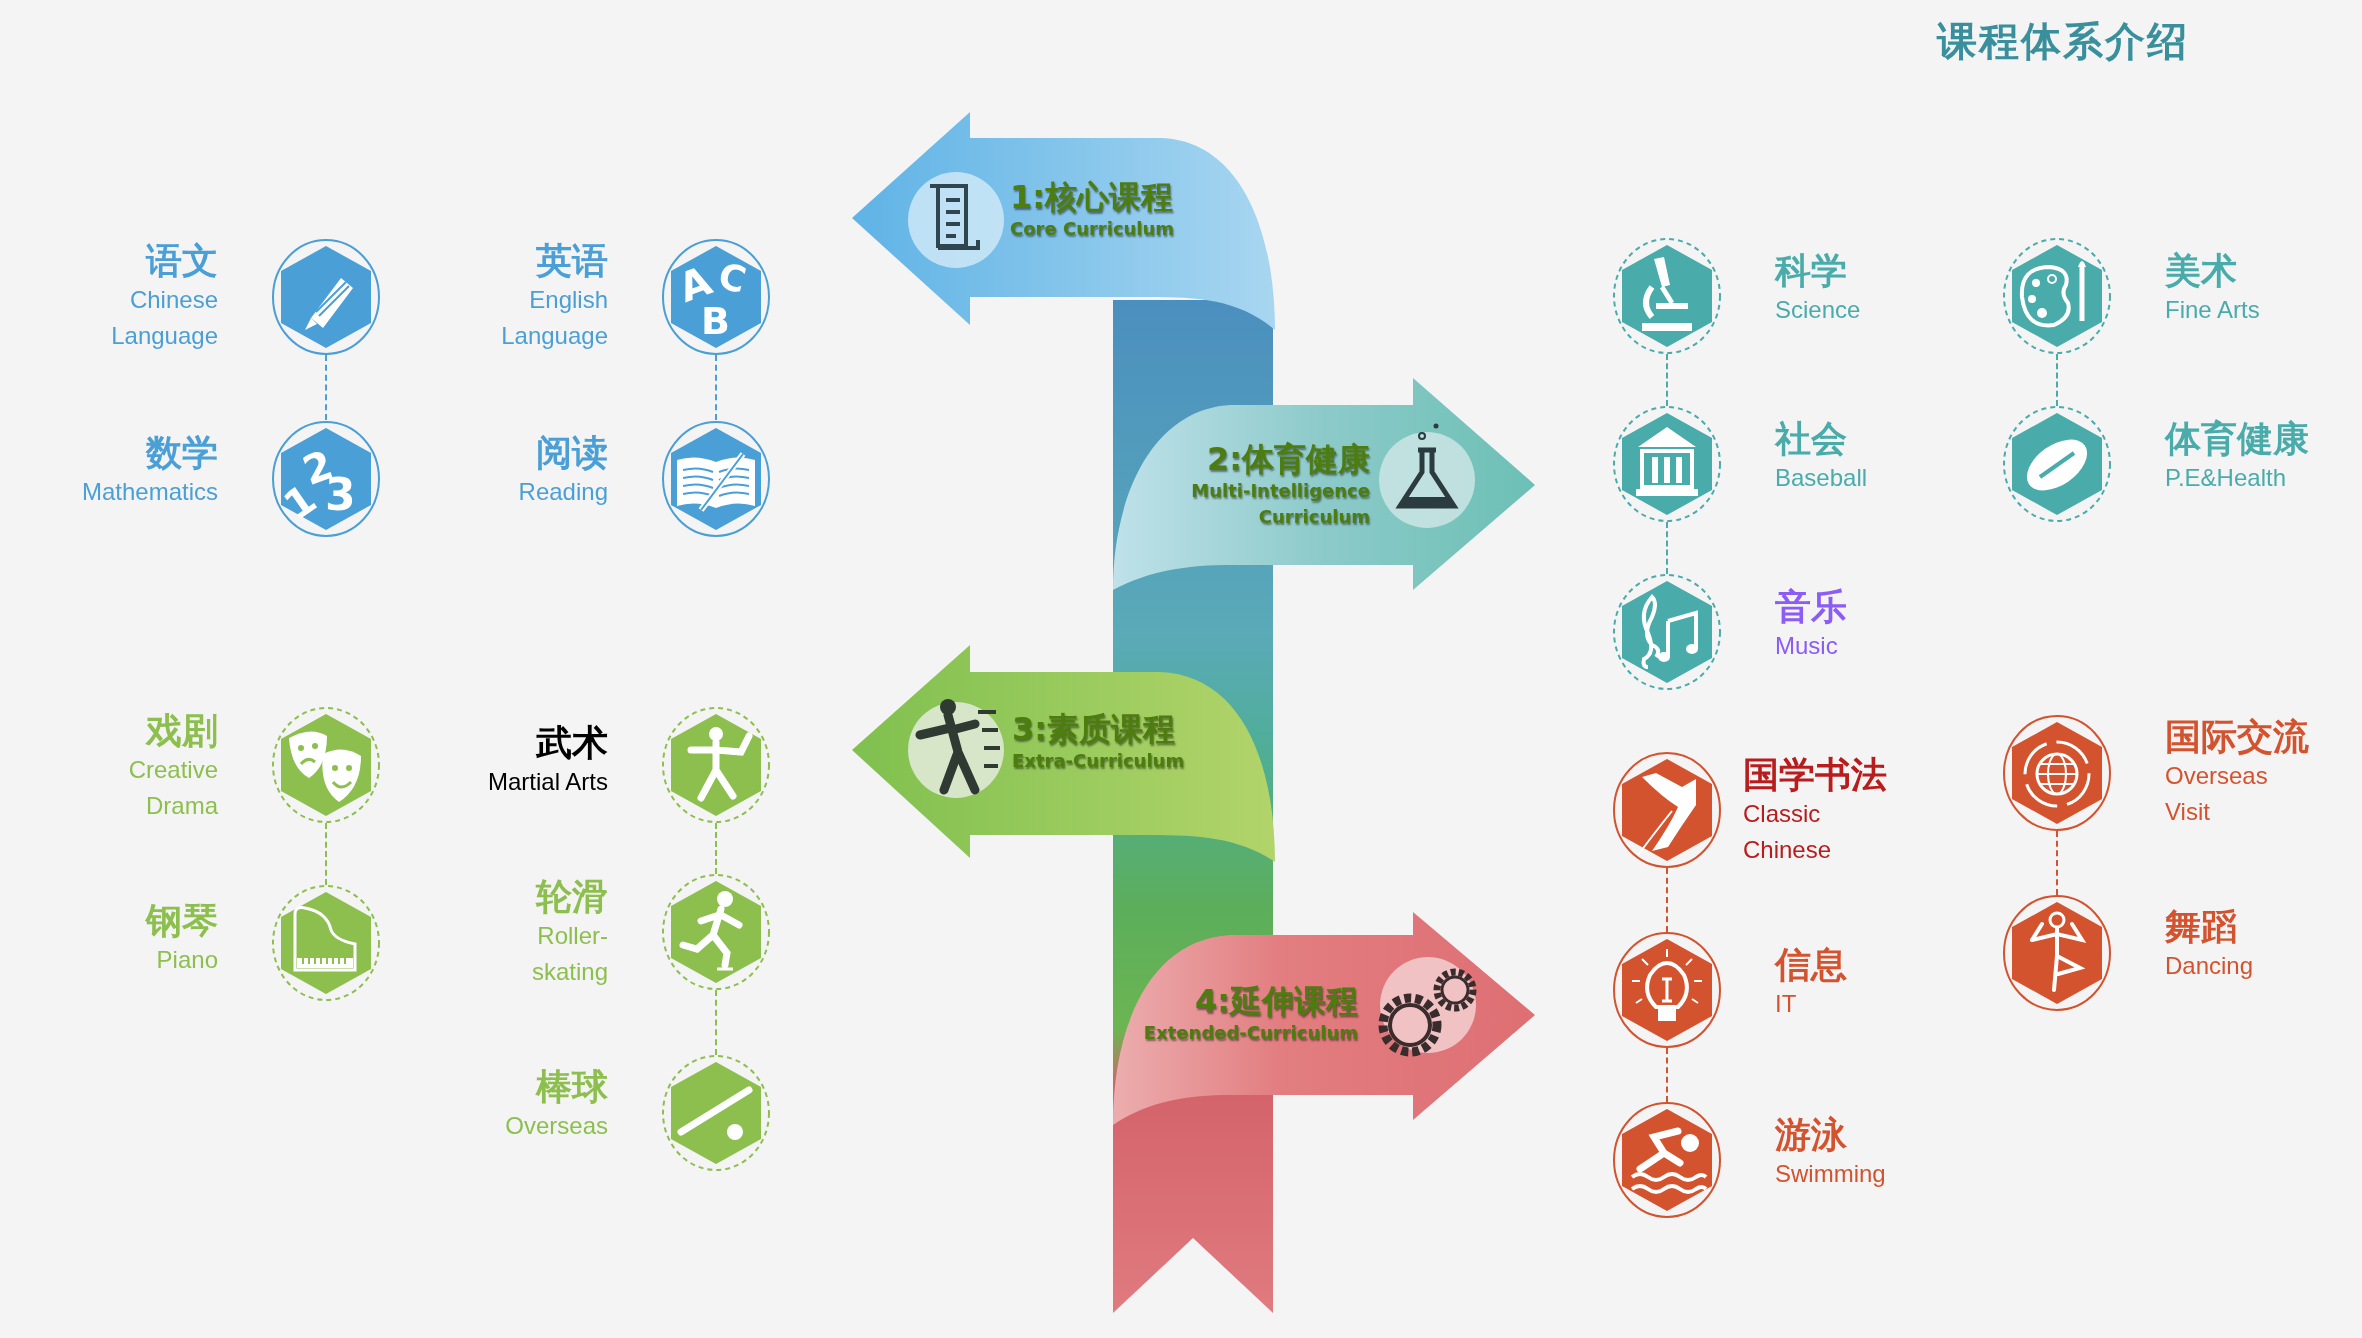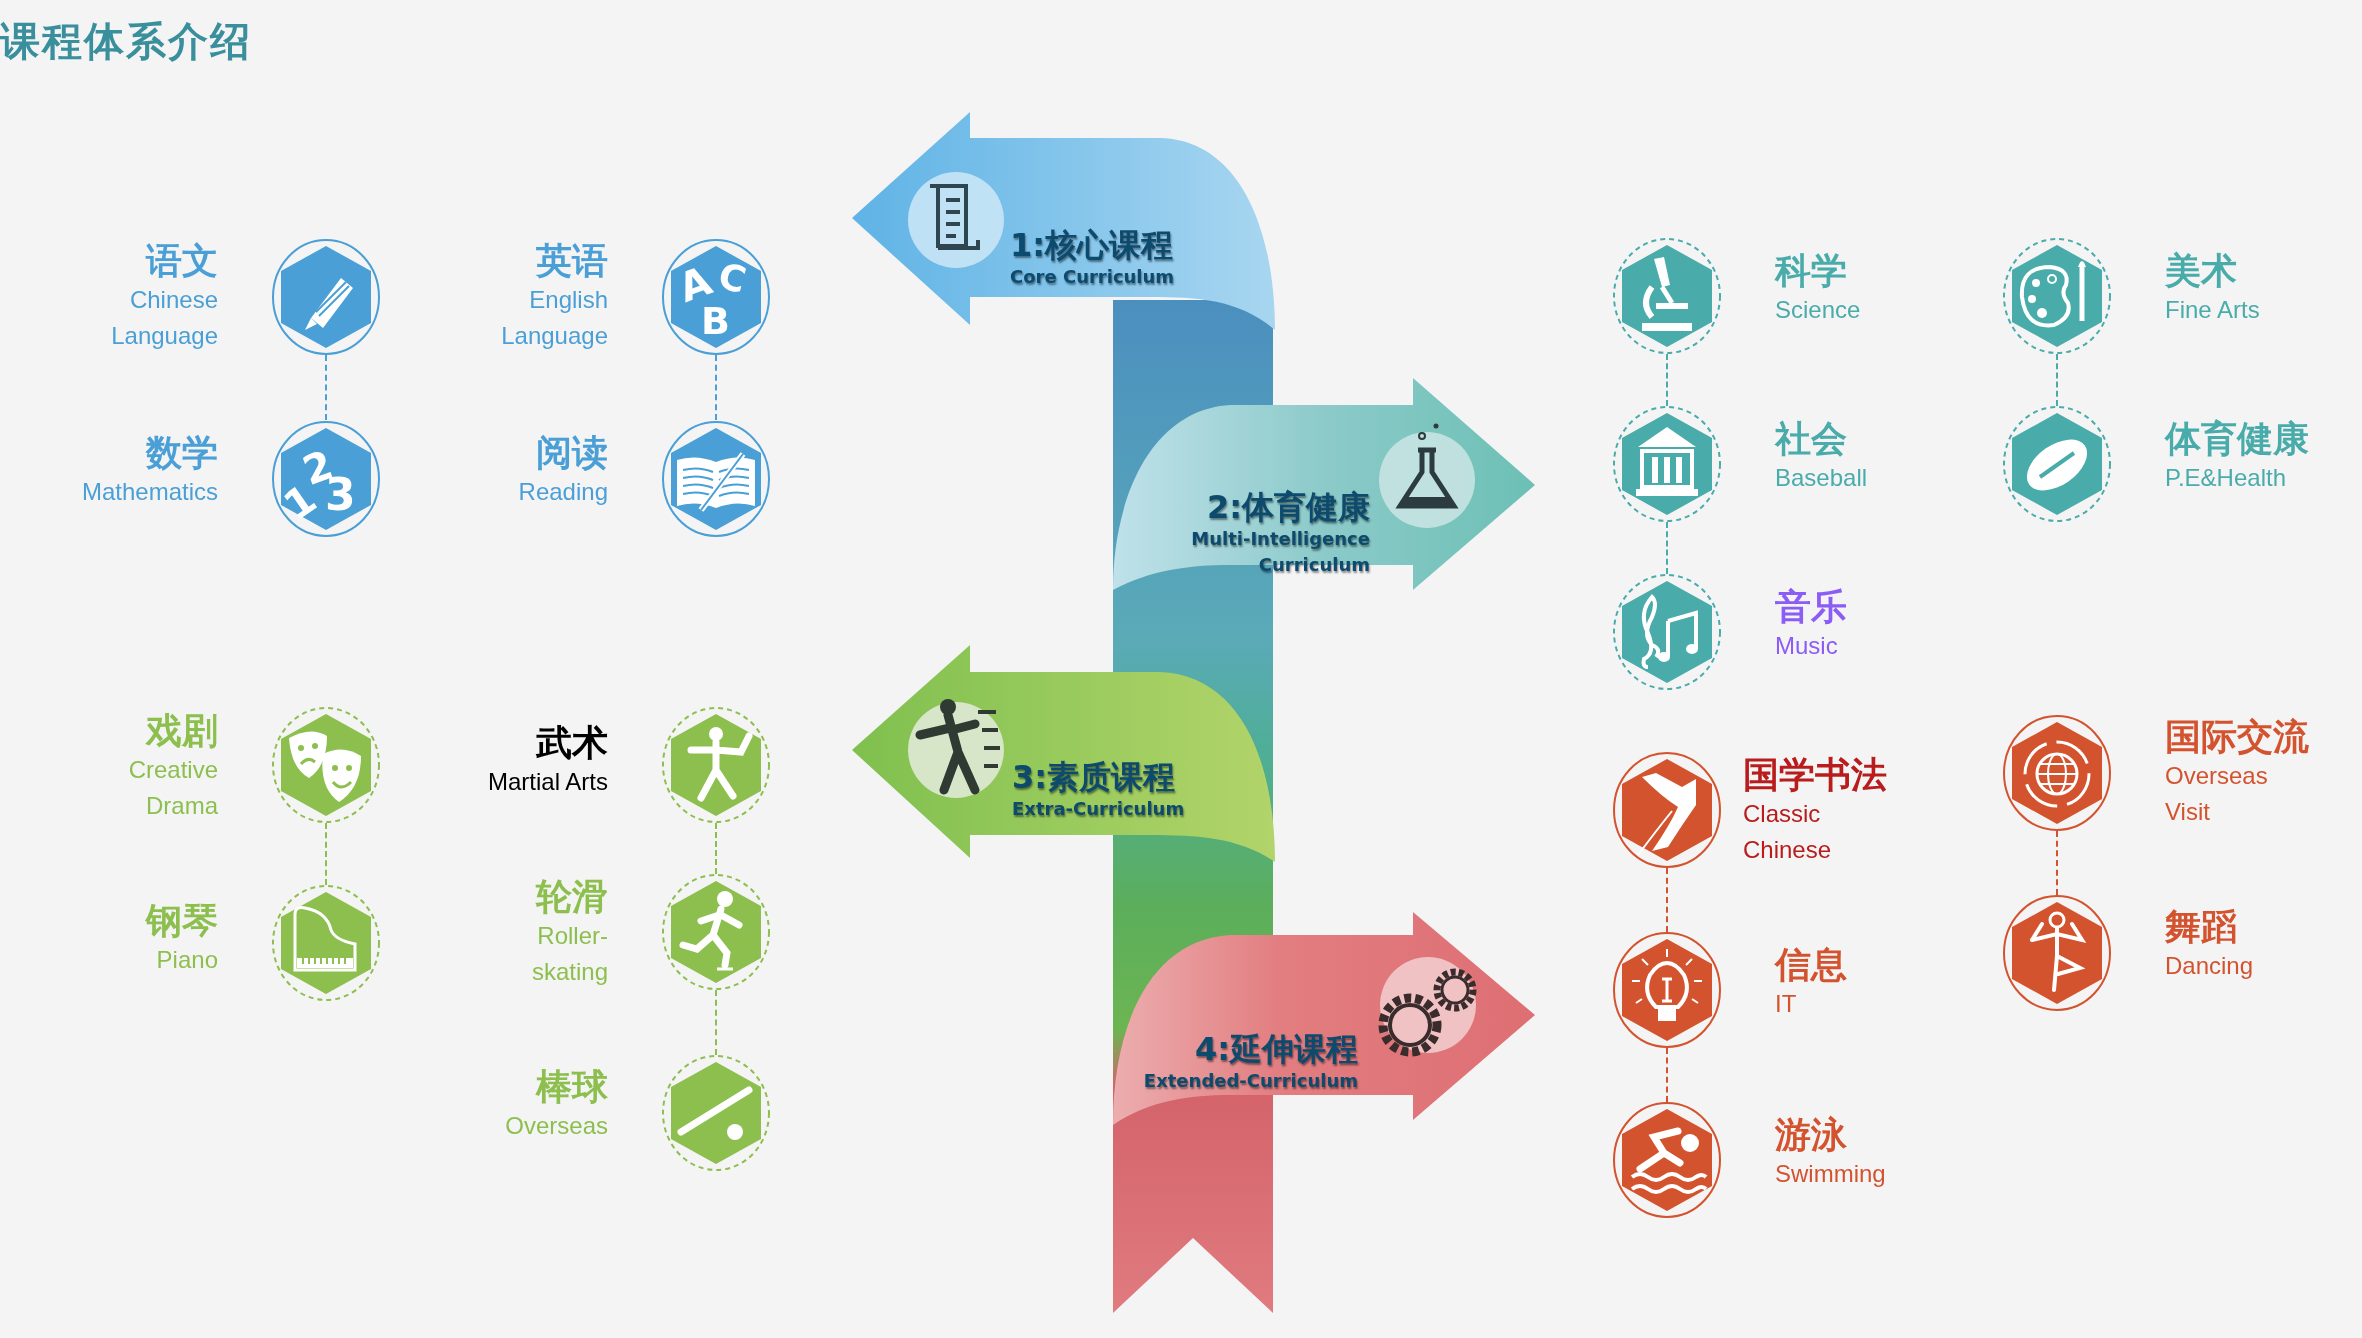--- a/index.html
+++ b/index.html
@@ -2,26 +2,26 @@
 <html><head>
 <meta charset="utf-8">
 <style>
   html, body { margin:0; padding:0; }
   body {
     width:2362px; height:1338px; position:relative; overflow:hidden;
     background:#f4f4f4;
     font-family:"Liberation Sans","DejaVu Sans",sans-serif;
   }
   .title {
-    position:absolute; left:0; top:14px; width:2189px; text-align:left;
+    position:absolute; left:0; top:14px; width:2189px; text-align:right;
     font-family:Liberation Serif, serif; font-weight:bold; font-size:40px;
     color:#3a8f9c; letter-spacing:2px;
   }
   .ribbon { position:absolute; left:0; top:0; }
-  .arrow-text { position:absolute; color:#0c4a6e; font-family:"DejaVu Sans",sans-serif; text-shadow:1px 2px 2px rgba(0,0,0,0.45); white-space:nowrap;margin-top:48px; }
+  .arrow-text { position:absolute; color:#4d7c0f; font-family:"DejaVu Sans",sans-serif; text-shadow:1px 2px 2px rgba(0,0,0,0.45); white-space:nowrap; }
   .arrow-text .cn { font-size:32px; font-weight:bold; line-height:38px; }
   .arrow-text .en { font-size:18px; font-weight:bold; line-height:26px; }
   .arrow-text.right { text-align:right; }
   .icon { position:absolute; width:110px; height:118px; }
   .label { position:absolute; white-space:nowrap; }
   .label .cn { font-family:"DejaVu Sans",sans-serif; font-weight:bold; font-size:36px; line-height:42px; }
   .label .en { font-size:24px; line-height:36px; }
   .label.left { text-align:right; }
   .label.right { text-align:left; }
   .connector { position:absolute; width:0; border-left:2px dashed; }

